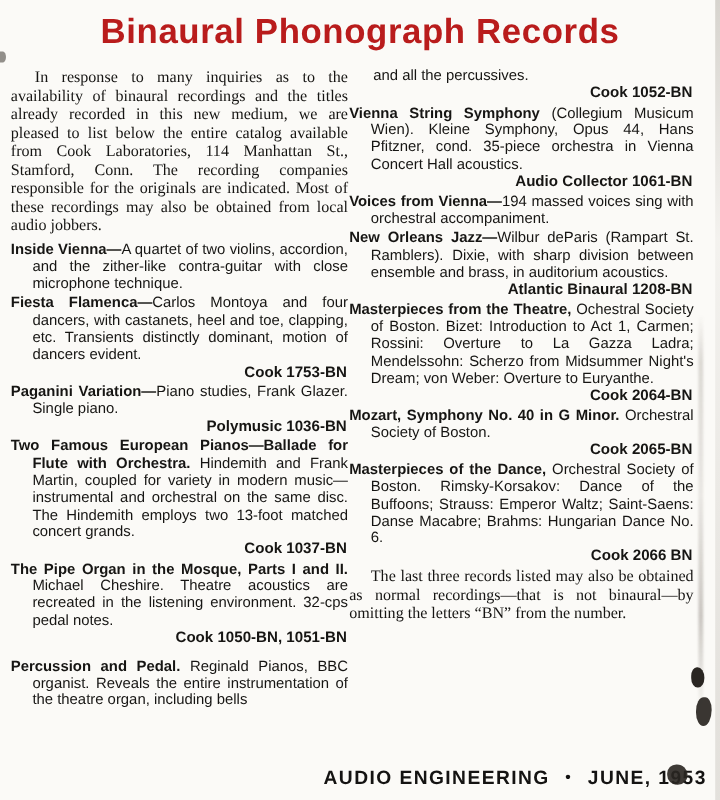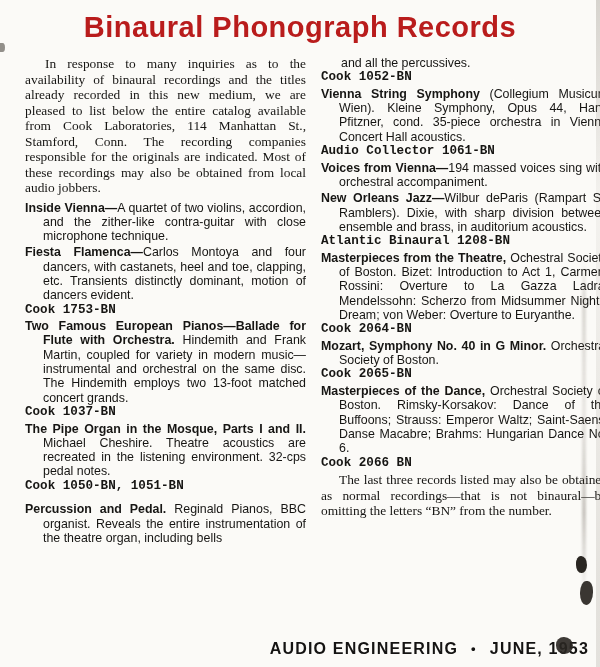--- a/index.html
+++ b/index.html
@@ -16,22 +16,22 @@
     margin:9px 0 11px;
     text-align:center;
     font-size:29px;
     line-height:36px;
     font-weight:bold;
     letter-spacing:.5px;
     color:#b91c1c;
   }
   .cols{
     display:flex;
-    padding:0 8px 0 25px;
-    gap:15px;
+    padding:0 8px 0 9px;
+    gap:1px;
   }
   .col{box-sizing:border-box;}
   .col-left{width:281px;flex:none;}
   .col-right{width:287px;flex:none;}
 
   .serif{
     font-family:"Liberation Serif",serif;
     font-size:13.4px;
     line-height:15.5px;
     text-align:justify;
@@ -52,23 +52,22 @@
   .entry-text b{font-weight:bold;}
   .entry-cont{
     padding-left:20px;
     text-indent:0;
   }
   .catalog{
     margin:0;
     font-size:12.6px;
     line-height:14.6px;
     font-weight:bold;
-    text-align:left;
+    text-align:right;
     padding-right:1px;
-    font-family:Liberation Mono, monospace;
   }
   .gap-before{margin-top:9px;}
 
   .footer{
     position:absolute;
     right:11px;
     bottom:9px;
     font-weight:bold;
     font-size:16px;
     letter-spacing:1.2px;
@@ -114,20 +113,24 @@
 
       <div class="entry">
         <p class="entry-text"><b>Inside Vienna—</b><span>A quartet of two violins, accordion, and the zither-like contra-guitar with close microphone technique.</span></p>
       </div>
 
       <div class="entry">
         <p class="entry-text"><b>Fiesta Flamenca—</b><span>Carlos Montoya and four dancers, with castanets, heel and toe, clapping, etc. Transients distinctly dominant, motion of dancers evident.</span></p>
         <p class="catalog">Cook 1753-BN</p>
       </div>
 
+      <div class="entry">
+        <p class="entry-text"><b>Paganini Variation—</b><span>Piano studies, Frank Glazer. Single piano.</span></p>
+        <p class="catalog">Polymusic 1036-BN</p>
+      </div>
 
       <div class="entry">
         <p class="entry-text"><b>Two Famous European Pianos—Ballade for Flute with Orchestra.</b><span> Hindemith and Frank Martin, coupled for variety in modern music—instrumental and orchestral on the same disc. The Hindemith employs two 13-foot matched concert grands.</span></p>
         <p class="catalog">Cook 1037-BN</p>
       </div>
 
       <div class="entry">
         <p class="entry-text"><b>The Pipe Organ in the Mosque, Parts I and II.</b><span> Michael Cheshire. Theatre acoustics are recreated in the listening environment. 32-cps pedal notes.</span></p>
         <p class="catalog">Cook 1050-BN, 1051-BN</p>
       </div>

